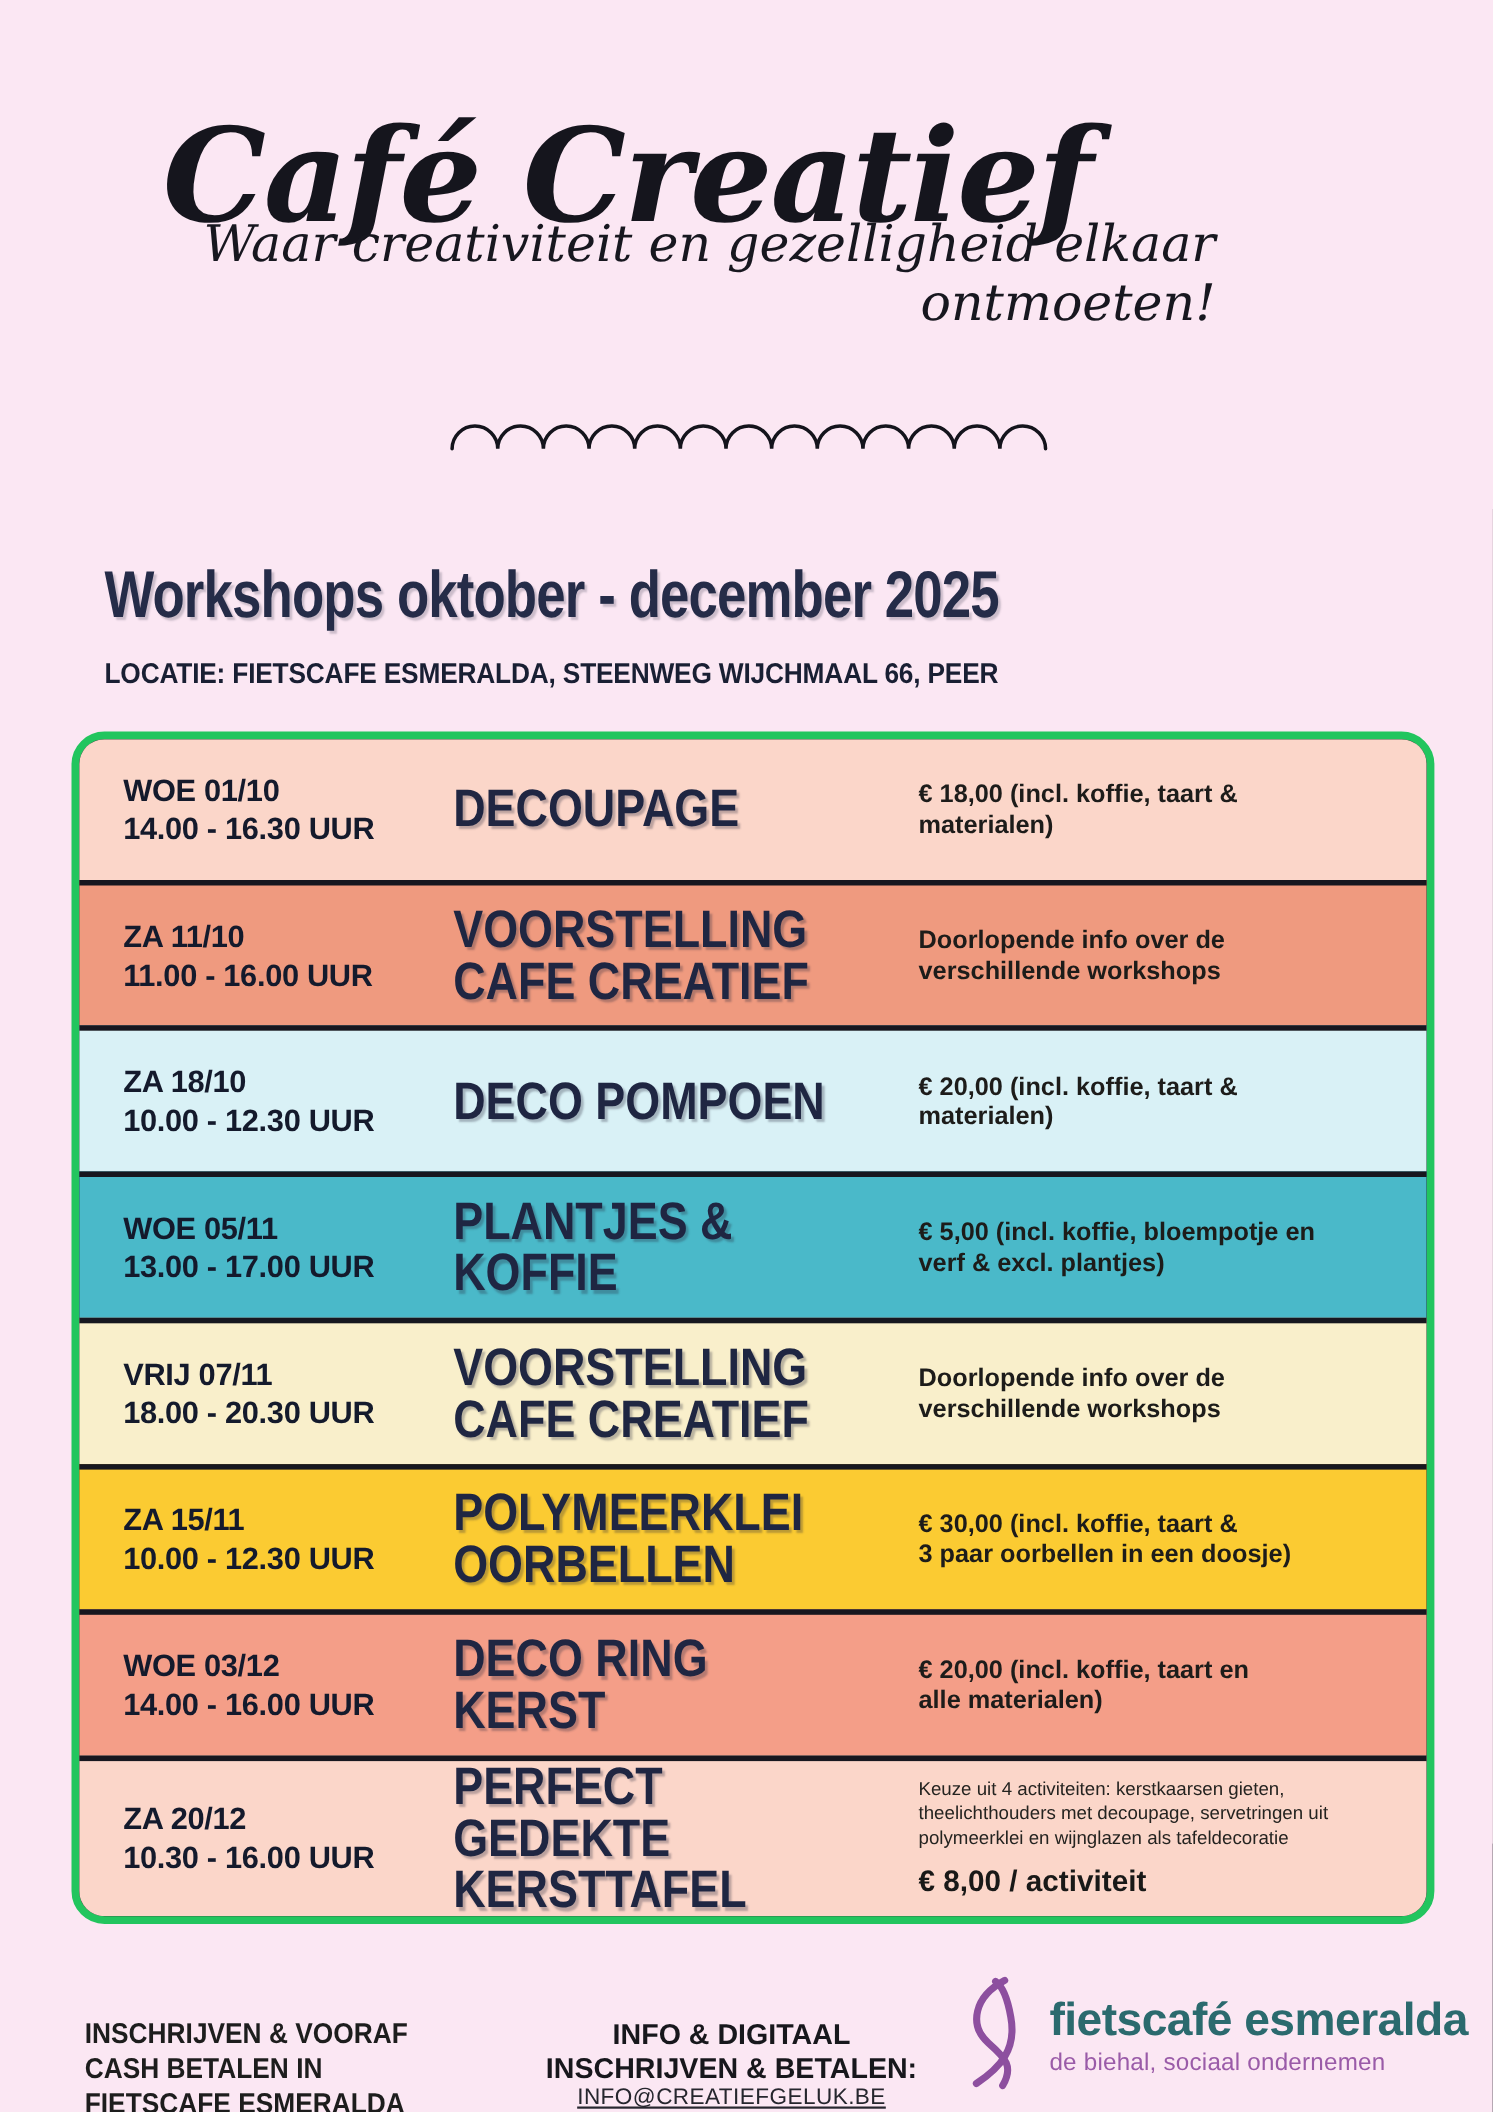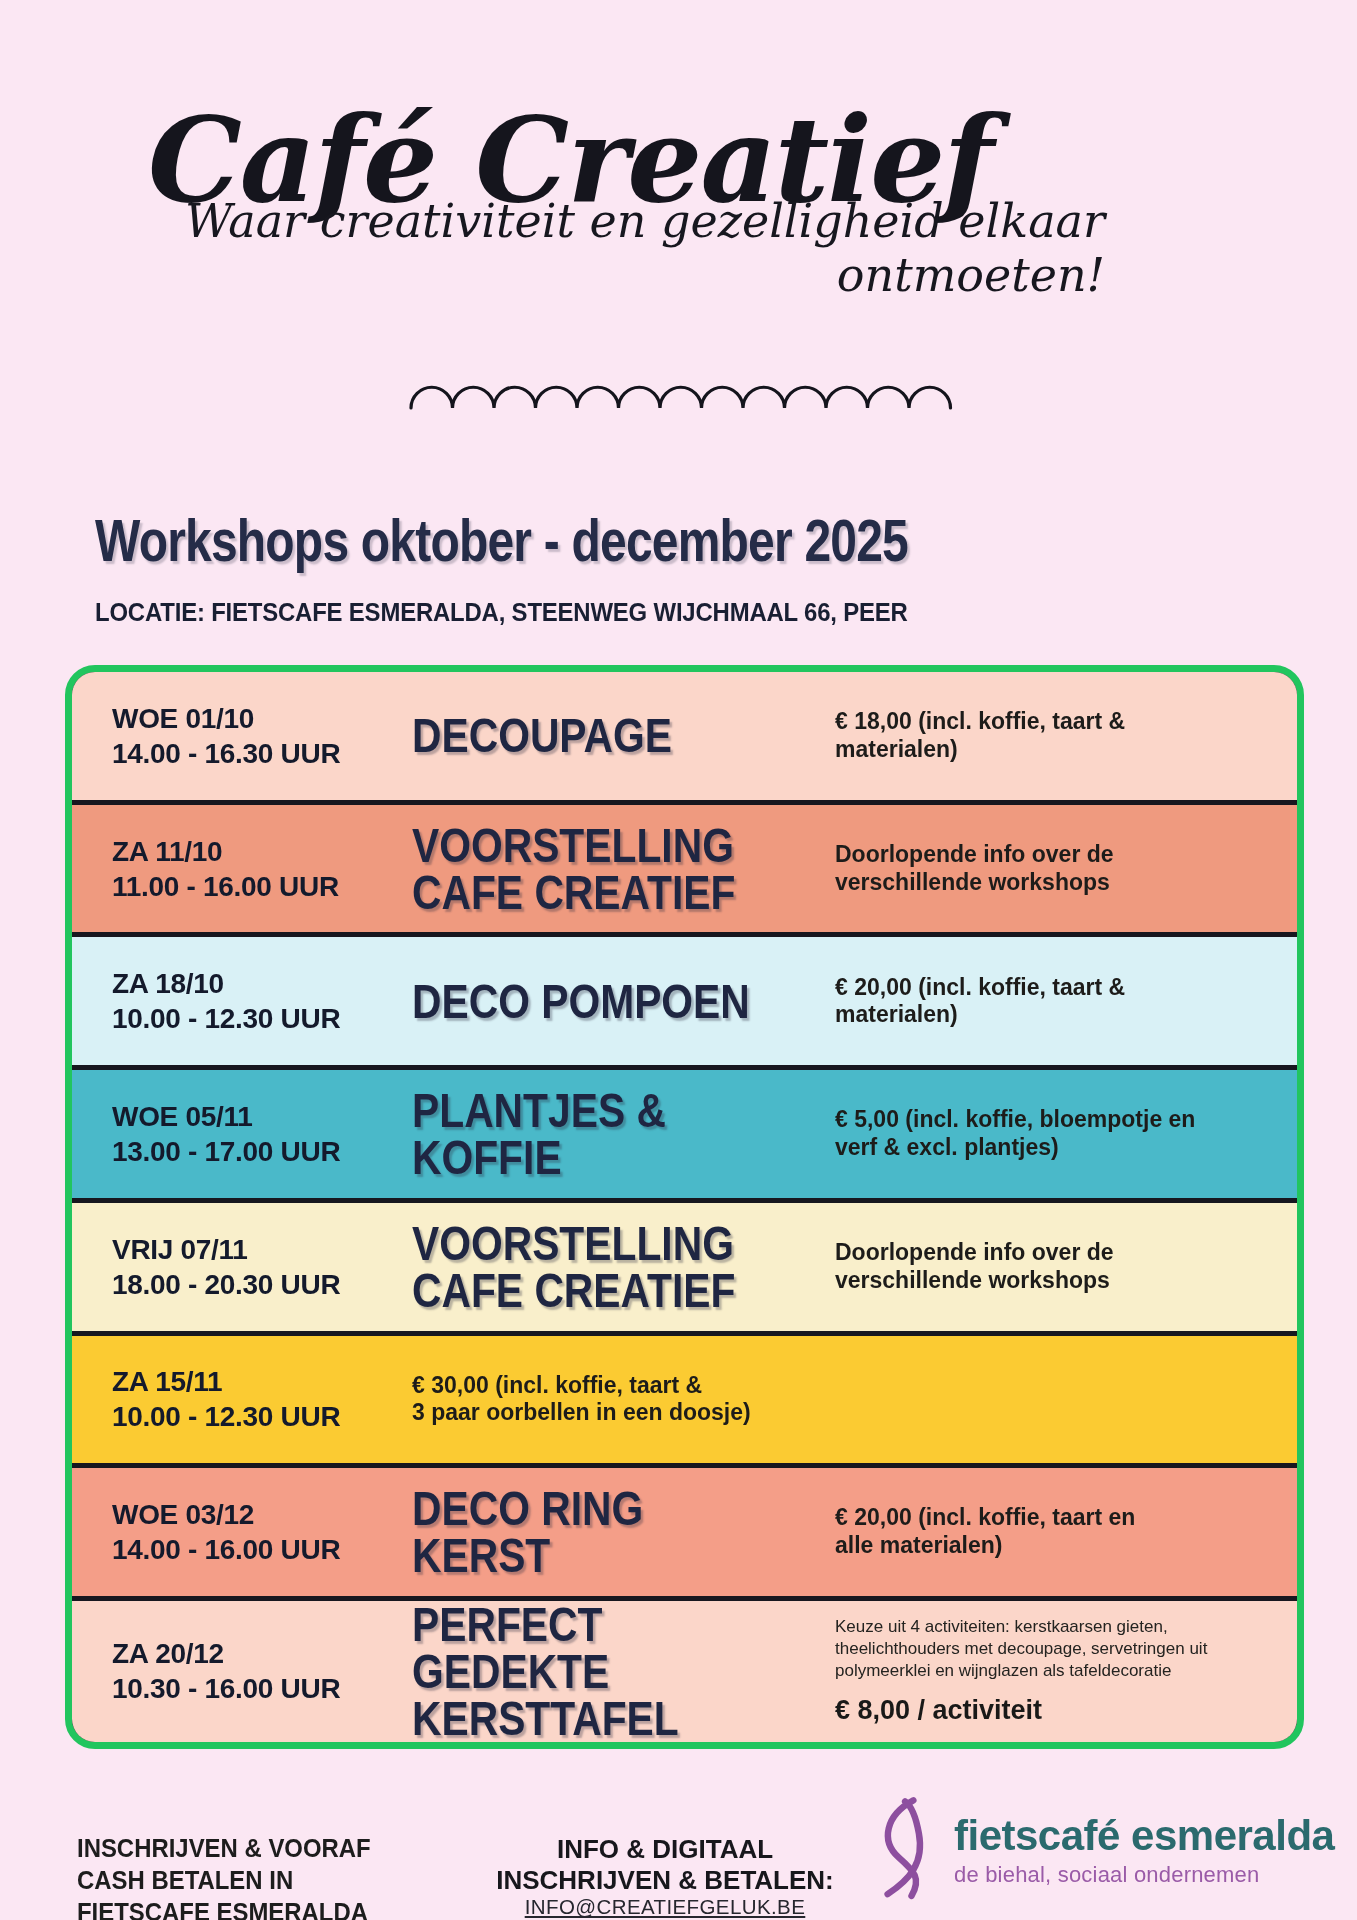--- a/index.html
+++ b/index.html
@@ -111,20 +111,22 @@
         <div class="c-title"><span>VOORSTELLING
 CAFE CREATIEF</span></div>
         <div class="c-info">
           <div class="info-main">Doorlopende info over de
 verschillende workshops</div>
         </div>
       </div>
       <div class="row" style="background: rgb(251, 203, 50);">
         <div class="c-date">ZA  15/11
 10.00 - 12.30 UUR</div>
+        <div class="c-title"><span>POLYMEERKLEI
+OORBELLEN</span></div>
         <div class="c-info">
           <div class="info-main">€ 30,00 (incl. koffie, taart &amp;
 3 paar oorbellen in een doosje)</div>
         </div>
       </div>
       <div class="row" style="background: rgb(244, 158, 136);">
         <div class="c-date">WOE  03/12
 14.00 - 16.00 UUR</div>
         <div class="c-title"><span>DECO RING KERST</span></div>
         <div class="c-info">

